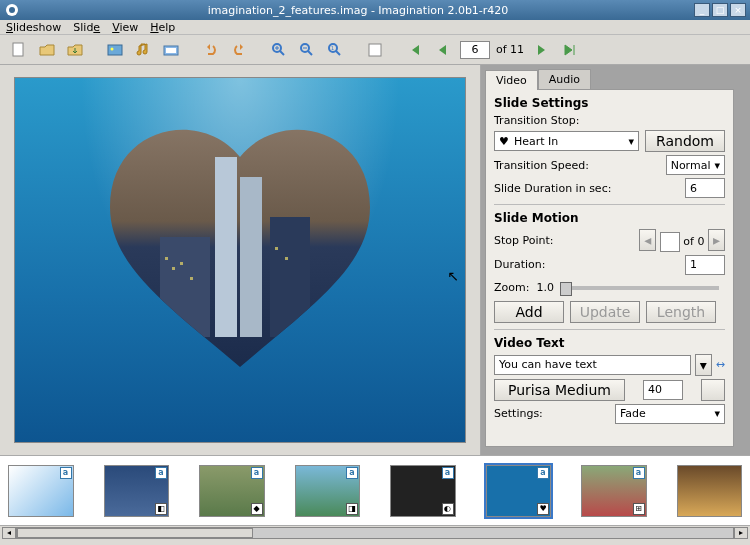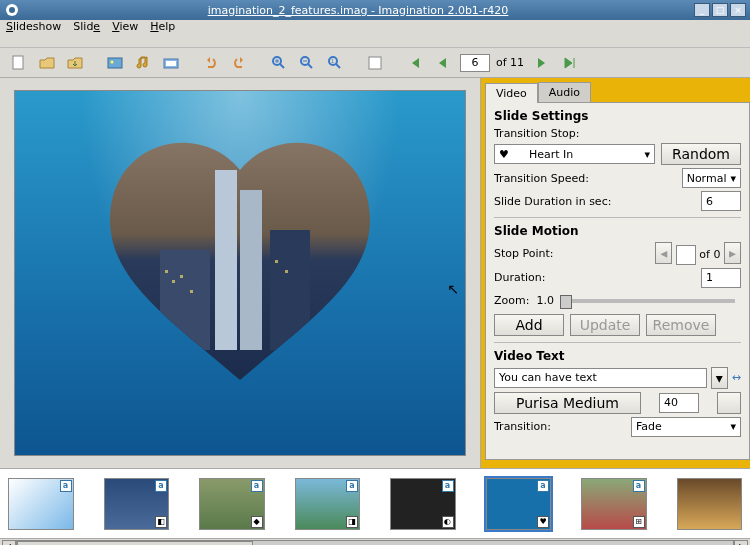--- a/index.html
+++ b/index.html
@@ -1,41 +1,41 @@
 <!DOCTYPE html>
 <html><head>
 <meta charset="utf-8">
 <style>
 * { box-sizing: border-box; margin: 0; padding: 0; font-family: "DejaVu Sans", Arial, sans-serif; }
 body { width: 750px; height: 545px; background: #dcdad5; font-size: 11px; overflow: hidden; }
 
 .titlebar { height: 20px; background: linear-gradient(#5a8ab5,#3a6a95); color: #fff; display: flex; align-items: center; padding: 0 4px; font-size: 11px; }
 .titlebar .icon { width: 16px; height: 16px; margin-right: 4px; }
-.titlebar .title { flex: 1; text-align: center; text-decoration: underline; }
+.titlebar .title { flex: 1; text-align: center; }
 .winbtn { width: 16px; height: 14px; background: #c8d8e8; margin-left: 2px; display: flex; align-items: center; justify-content: center; font-size: 9px; border: 1px solid #3a5a7a; }
 
-.menubar { height: 28px; display: flex; align-items: flex-start; background: #dcdad5; padding: 0 6px; gap: 12px; border-bottom: 1px solid #bbb; }
+.menubar { height: 15px; display: flex; align-items: flex-end; background: #dcdad5; padding: 0 6px; gap: 12px; border-bottom: 1px solid #bbb; }
 .menubar span { cursor: default; }
 .mu { text-decoration: underline; }
 
 .toolbar { height: 30px; background: #dcdad5; display: flex; align-items: center; padding: 0 8px; gap: 6px; border-bottom: 1px solid #aaa; }
 .tbtn { width: 22px; height: 22px; display: flex; align-items: center; justify-content: center; }
 .tbtn svg { width: 16px; height: 16px; }
 .tsep { width: 6px; }
 .page-input { width: 30px; height: 18px; border: 1px solid #888; background: #fff; text-align: center; font-size: 11px; }
 
 .main { display: flex; height: 390px; }
 .preview-pane { width: 480px; padding: 12px 14px; display: flex; }
 .preview { flex: 1; border: 1px solid #888; background: #1a6aa8; position: relative; overflow: hidden; }
 .ocean { position: absolute; inset: 0; background: linear-gradient(180deg,#2a9acb 0%, #1870aa 60%, #0d5590 100%); }
 .ocean::before { content:''; position:absolute; inset:0; background: radial-gradient(ellipse at 50% 0%, rgba(255,255,255,0.4), transparent 50%);}
 .heart { position: absolute; left: 50%; top: 50%; transform: translate(-50%,-55%); }
 .cursor { position: absolute; right: 6px; top: 190px; font-size: 14px; }
 
-.side { flex: 1; background: #eab308; border-left: 1px solid #aaa; padding: 4px 0 0 4px; overflow: hidden; }
+.side { flex: 1; background: #a3a3a3; border-left: 1px solid #aaa; padding: 4px 16px 0 4px; overflow: hidden; }
 .tabs { display: flex; }
 .tab { padding: 3px 10px; border: 1px solid #999; border-bottom: none; background: #d0cec9; font-size: 11px; }
 .tab.active { background: #efede8; position: relative; top: 1px; }
 .panel { border: 1px solid #999; background: #efede8; padding: 6px 8px; height: 358px; overflow-y: auto; }
 .panel::-webkit-scrollbar { width: 14px; }
 .panel::-webkit-scrollbar-thumb { background: #bbb; border: 1px solid #888; }
 .section-title { font-weight: bold; margin: 0 0 4px 0; font-size: 12px; }
 .row { display: flex; align-items: center; justify-content: space-between; margin: 3px 0; font-size: 11px; min-height: 20px; }
 .field { height: 20px; border: 1px solid #888; background: #fff; padding: 0 4px; font-size: 11px; }
 .btn { height: 22px; border: 1px solid #888; background: linear-gradient(#f8f6f1,#e0ded8); padding: 0 10px; font-size: 14px; display: inline-flex; align-items: center; justify-content: center; }
@@ -219,21 +219,21 @@
 
   <div class="side">
     <div class="tabs">
       <div class="tab active">Video</div>
       <div class="tab">Audio</div>
     </div>
     <div class="panel">
       <div class="section-title">Slide Settings</div>
       <div>Transition Stop:</div>
       <div class="row">
-        <div class="select" style="flex:1">♥ <span style="margin-left:20px">Heart In</span><span style="margin-left:auto">▾</span></div>
+        <div class="select" style="flex:1">♥ <span style="margin-left:5px">Heart In</span><span style="margin-left:auto">▾</span></div>
         <button class="btn" style="margin-left:6px">Random</button>
       </div>
       <div class="row">
         <span>Transition Speed:</span>
         <div class="select">
             <span>Normal</span> 
             <span style="margin-left:4px">▾</span>
           </div>
       </div>
       <div class="row">
@@ -255,36 +255,36 @@
         <span>Duration:</span>
         <input class="field spin" value="1" style="">
       </div>
       <div class="row">
         <span><span>Zoom:</span> &nbsp;<span>1.0</span></span>
         <div class="slider"></div>
       </div>
       <div class="row" style="justify-content:flex-start;gap:6px">
         <button class="btn" style="width:70px">Add</button>
         <button class="btn dis" style="width:70px">Update</button>
-        <button class="btn dis" style="width:70px">Remove</button>
+        <button class="btn dis" style="width:70px">Length</button>
       </div>
       <hr>
       <div class="section-title">Video Text</div>
       <div class="row">
         <input class="field" style="flex: 1 1 0%;" value="You can have text">
         <button class="btn" style="padding:0 4px;margin-left:4px">▾</button>
         <span style="color:#3a78c8;margin-left:4px">↔</span>
       </div>
       <div class="row" style="gap:18px">
         <button class="btn" style="flex:1">Purisa Medium</button>
         <input class="field spin" value="40" style="">
         <button class="btn" style="width:24px;padding:0">&nbsp;</button>
       </div>
       <div class="row">
-        <span>Transition:</span>
+        <span>Settings:</span>
         <div class="select" style="width:110px">
             <span>Fade</span>
             <span style="margin-left:auto">▾</span>
           </div>
       </div>
 
     </div>
   </div>
 </div>
 

